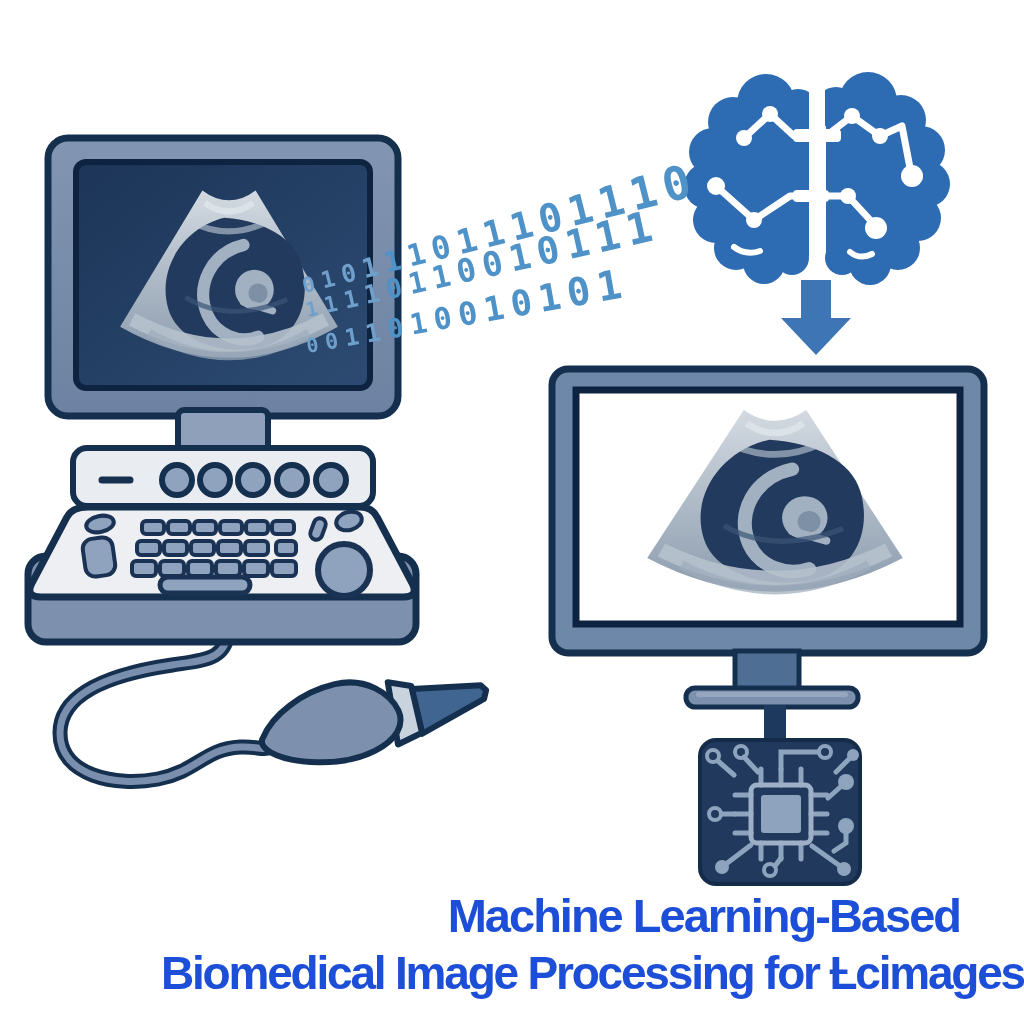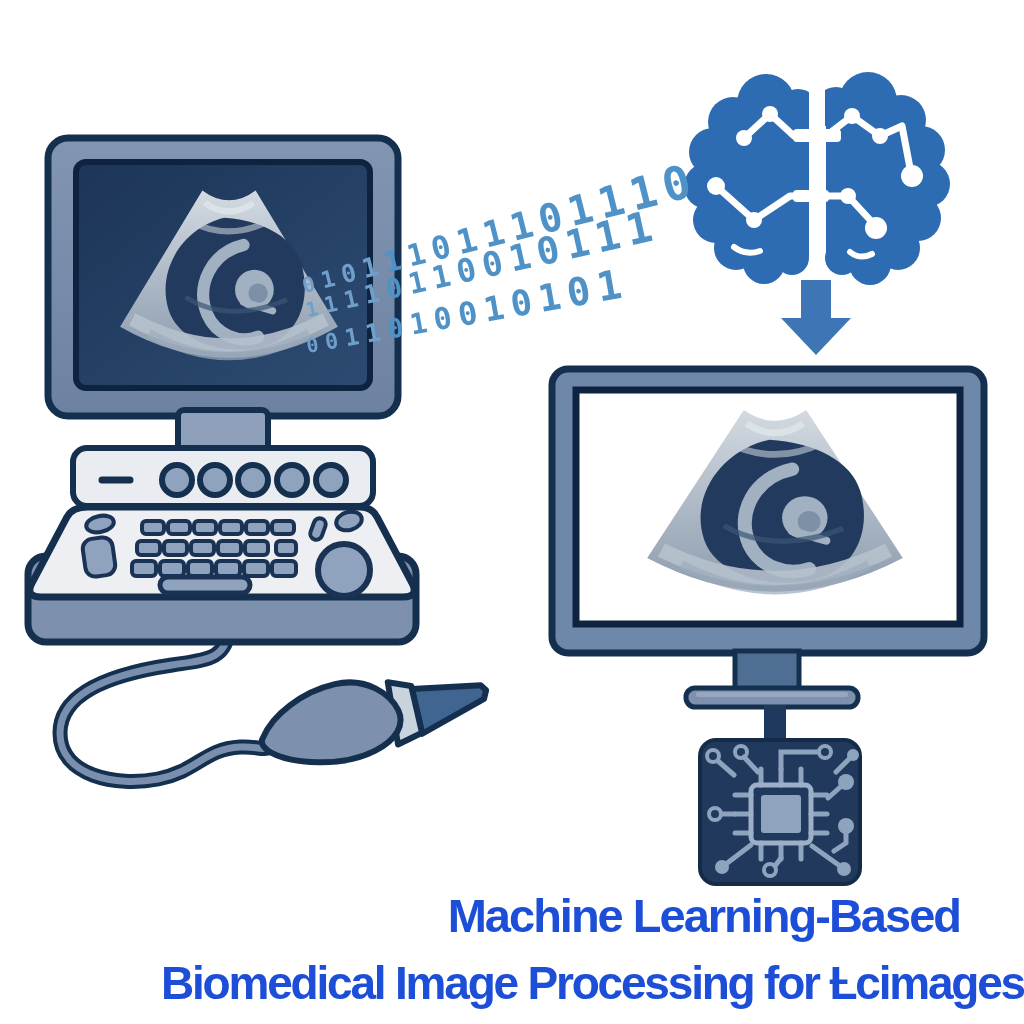--- a/index.html
+++ b/index.html
@@ -11,21 +11,21 @@
               font-family:"DejaVu Sans Mono",monospace;font-weight:bold;
               transform-origin:left bottom;white-space:nowrap;}
   .binary-row span{margin-right:7px;line-height:1;}
   .br1{left:306px;top:254px;transform:rotate(-14deg);}
   .br2{left:309px;top:281px;transform:rotate(-12.5deg);}
   .br3{left:309px;top:319px;transform:rotate(-10deg);}
   
   .caption{position:absolute;left:0;top:888px;width:1024px;z-index:3;text-align:right;
            color:#1d4ed8;font-weight:bold;}
   .cap1{font-size:47px;letter-spacing:-2px;transform:translateX(-64px);}
-  .cap2{font-size:46px;letter-spacing:-2.2px;margin-top:13px;}
+  .cap2{font-size:46px;letter-spacing:-2.2px;margin-top:3px;}
 </style>
 </head>
 <body>
 
 <div id="canvas">
 
 <svg id="art" width="1024" height="1024" viewBox="0 0 1024 1024">
   <defs>
     <linearGradient id="gScreen" x1="0" y1="0" x2="1" y2="1">
       <stop offset="0" stop-color="#1c3558"></stop>

